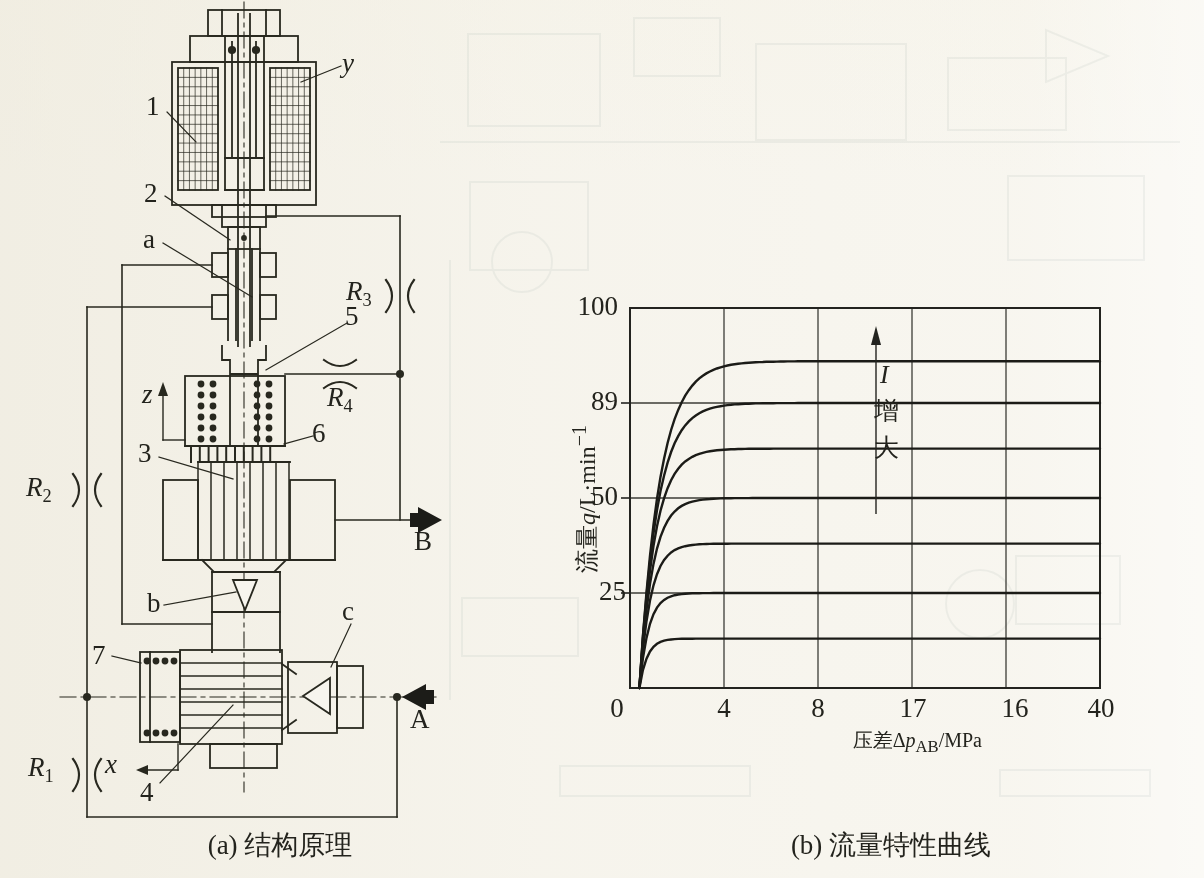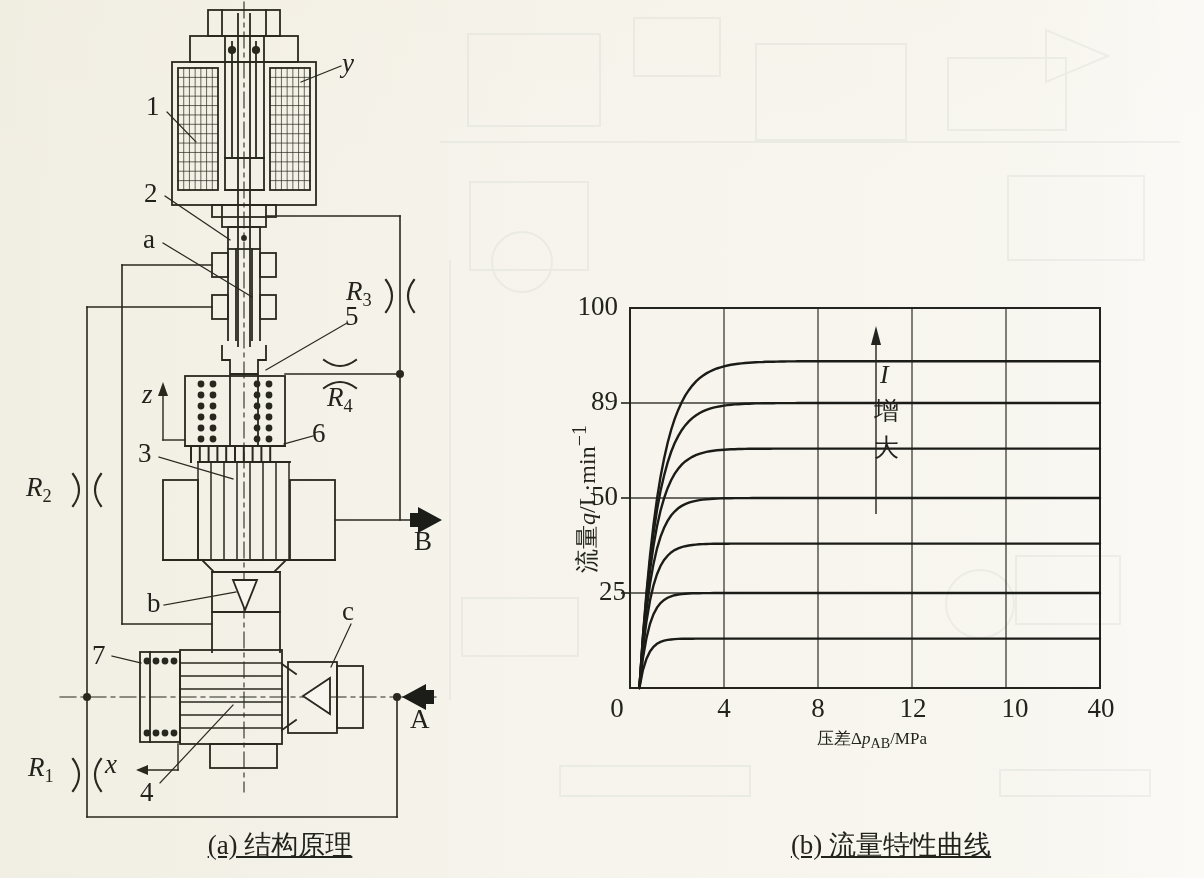--- a/index.html
+++ b/index.html
@@ -16,25 +16,25 @@
   svg{position:absolute;left:0;top:0;}
   .lbl{position:absolute;font-size:27px;line-height:1;white-space:nowrap;}
   .it{font-style:italic;}
   .lbl sub{font-size:68%;line-height:0;}
   .tick{position:absolute;font-size:27px;line-height:1;}
   .t-right{text-align:right;}
   .t-center{text-align:center;}
   #y-axis-label{position:absolute;left:468px;top:484px;width:230px;height:30px;
     font-size:24px;text-align:center;transform:rotate(-90deg);transform-origin:50% 50%;}
   #x-axis-label{position:absolute;left:762px;top:727px;width:220px;height:34px;
-    font-size:17px;text-align:center;}
+    font-size:20px;text-align:right;}
   #current-annotation{position:absolute;left:874px;top:360px;width:40px;
     display:flex;flex-direction:column;align-items:flex-start;gap:4px;font-size:25px;}
   #current-annotation .sym{font-style:italic;font-size:26px;padding-left:6px;}
-  .caption{position:absolute;font-size:27px;text-align:center;text-decoration:underline;}
+  .caption{position:absolute;font-size:27px;text-align:center;}
   #caption-a{left:140px;top:827px;width:280px;}
   #caption-b{left:760px;top:827px;width:262px;}
 </style>
 </head>
 <body>
 
 <div id="scan-tint"></div>
 
 <svg width="1204" height="878" viewBox="0 0 1204 878">
 
@@ -338,22 +338,22 @@
 <div class="lbl it" style="left:105px;top:751px">x</div>
 <div class="lbl" style="left:140px;top:779px">4</div>
 
 <div class="tick t-right" style="left:564px;top:293px;width:54px">100</div>
 <div class="tick t-right" style="left:564px;top:388px;width:54px">89</div>
 <div class="tick t-right" style="left:564px;top:483px;width:54px">50</div>
 <div class="tick t-right" style="left:572px;top:578px;width:54px">25</div>
 <div class="tick t-center" style="left:602px;top:695px;width:30px">0</div>
 <div class="tick t-center" style="left:709px;top:695px;width:30px">4</div>
 <div class="tick t-center" style="left:803px;top:695px;width:30px">8</div>
-<div class="tick t-center" style="left:894px;top:695px;width:38px">12</div>
-<div class="tick t-center" style="left:996px;top:695px;width:38px">10</div>
+<div class="tick t-center" style="left:894px;top:695px;width:38px">17</div>
+<div class="tick t-center" style="left:996px;top:695px;width:38px">16</div>
 <div class="tick t-center" style="left:1082px;top:695px;width:38px">40</div>
 
 <div id="y-axis-label"><span>流量</span><span class="it">q</span><span>/L·min</span><sup>−1</sup></div>
 <div id="x-axis-label"><span>压差Δ</span><span class="it">p</span><sub>AB</sub><span>/MPa</span></div>
 
 <div id="current-annotation">
   <span class="sym">I</span>
   <span>增</span>
   <span>大</span>
 </div>

